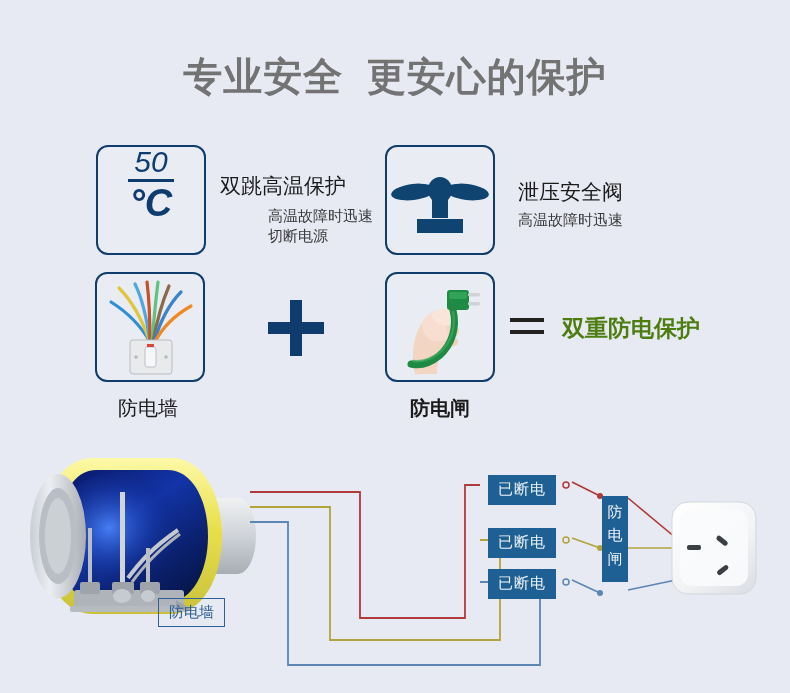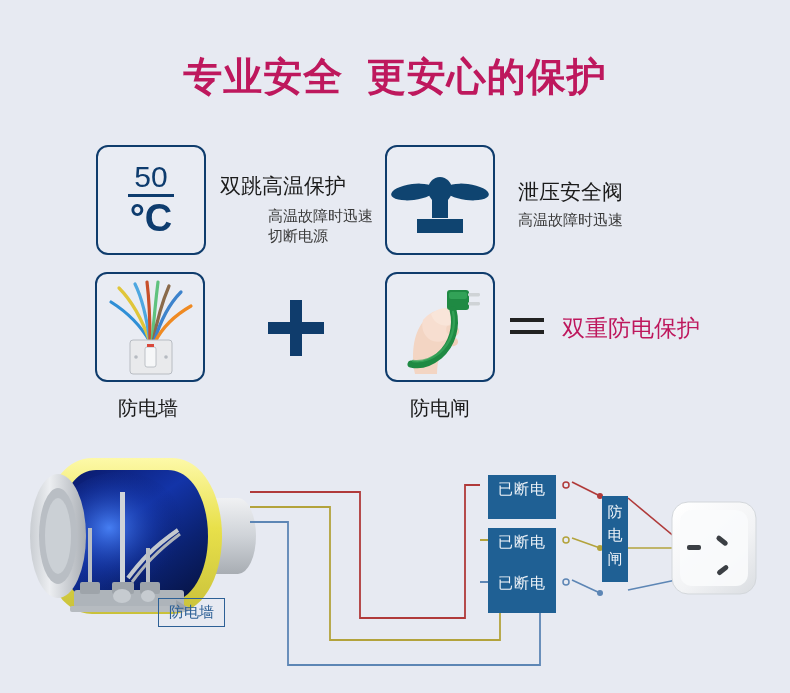--- a/index.html
+++ b/index.html
@@ -11,21 +11,21 @@
     overflow: hidden;
   }
 
   
   .page-title {
     position: absolute;
     top: 50px; left: 0; width: 790px;
     text-align: center;
     font-size: 39px;
     font-weight: bold;
-    color: #be185d;
+    color: #737373;
     letter-spacing: 1px;
     white-space: pre;
   }
 
   
   .icon-box {
     position: absolute;
     width: 110px; height: 110px;
     border: 2px solid #0f3c6c;
     border-radius: 12px;
@@ -43,21 +43,21 @@
     font-size: 15px;
     color: #3a3a3a;
     line-height: 1.35;
     width: 160px;
   }
 
   
   #temp-icon-inner {
     position: absolute; left: 0; top: 0; width: 100%; height: 100%;
     display: flex; flex-direction: column;
-    align-items: center; justify-content: center;
+    align-items: center;  font-style: italic;
   }
   .temp-num {
     font-size: 30px; color: #0e3c6e; font-weight: 500;
     line-height: 1; padding: 0 6px 2px 6px;
     border-bottom: 3px solid #0e3c6e;
   }
   .temp-unit {
     font-size: 38px; color: #0e3c6e; font-weight: bold;
     line-height: 1.05; margin-top: 2px;
   }
@@ -75,21 +75,21 @@
 
   .equals-sign {
     position: absolute; width: 34px; height: 20px;
   }
   .equals-sign i { position: absolute; left: 0; width: 34px; height: 4px; background: #222; }
   .equals-sign i.t { top: 2px; }
   .equals-sign i.b { top: 14px; }
 
   .result-text {
     position: absolute;
-    font-size: 23px; font-weight: normal; color: #be185d; white-space: nowrap;
+    font-size: 23px; font-weight: bold; color: #4d7c0f; white-space: nowrap;
   }
 
   
   .caption {
     position: absolute;
     font-size: 20px; color: #1b1b1b; text-align: center; width: 160px;
   }
 
   
   .tag-outline {
@@ -99,21 +99,21 @@
     font-size: 15px;
     padding: 4px 10px;
     background: transparent;
     white-space: nowrap;
   }
   .badge {
     position: absolute;
     background: #1f6094;
     color: #eef3f8;
     font-size: 15px;
-    padding: 5px 10px 20px 10px;
+    padding: 5px 10px 6px 10px;
     white-space: nowrap;
     letter-spacing: 1px;
   }
   .vert-box {
     position: absolute;
     background: #1f6094;
     color: #eef3f8;
     font-size: 15px;
     width: 26px;
     text-align: center;
@@ -193,21 +193,21 @@
 
     <rect x="60" y="16" width="22" height="20" rx="3" fill="#1f8a43"></rect>
     <rect x="62" y="18" width="18" height="7" rx="2" fill="#37a85c" opacity="0.8"></rect>
     <rect x="81" y="19" width="12" height="3.4" rx="1.4" fill="#cfd3d6"></rect>
     <rect x="81" y="28" width="12" height="3.4" rx="1.4" fill="#cfd3d6"></rect>
 
     <path d="M66 36 C70 52 66 70 52 82 C42 90 32 92 24 90" fill="none" stroke="#1f8a43" stroke-width="7" stroke-linecap="round"></path>
     <path d="M66 38 C69 52 65 68 52 79 C43 86 34 88 26 87" fill="none" stroke="#39a75c" stroke-width="2.4" stroke-linecap="round" opacity="0.75"></path>
   </svg>
 </div>
-<div class="caption" style="left:360px; top:395px;">防电闸</div>
+<div class="caption" style="left:360px; top:395px;font-weight:bold;">防电闸</div>
 
 <div class="equals-sign" style="left:510px; top:316px;">
   <i class="t"></i>
     <i class="b"></i>
 </div>
 <div class="result-text" style="left:562px; top:313px;">双重防电保护</div>
 
 <svg class="abs" style="left:0; top:430px;" width="790" height="263" viewBox="0 0 790 263">
   <defs>
     <linearGradient id="shellGrad" x1="0" y1="0" x2="0" y2="1">

